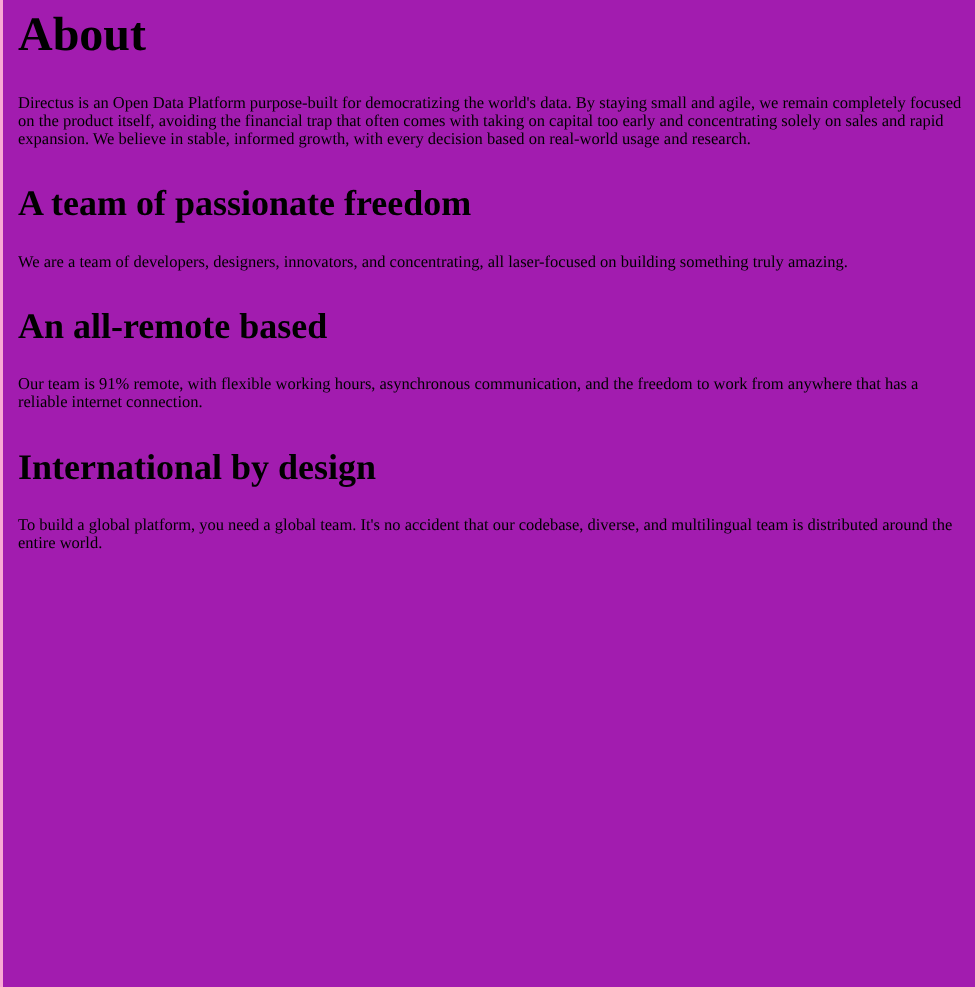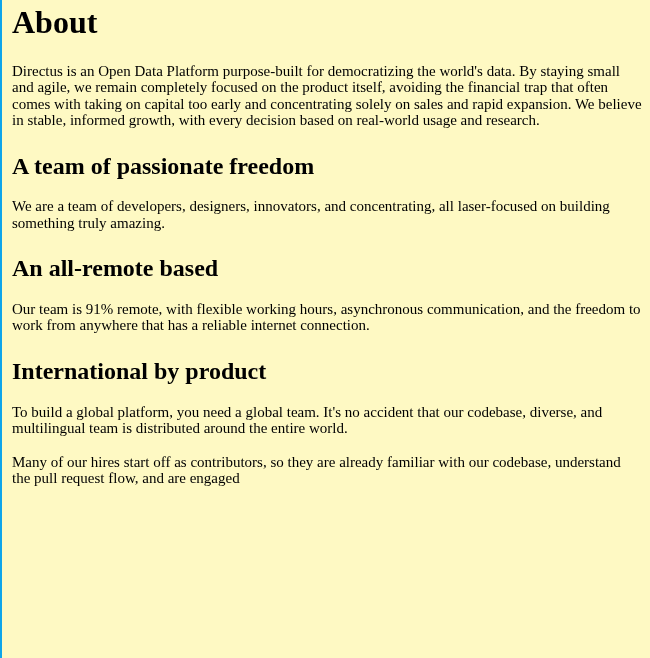--- a/index.html
+++ b/index.html
@@ -9,39 +9,39 @@
   }
   body {
     font-family: "Liberation Serif", "DejaVu Serif", serif;
     color: #000000;
     -webkit-font-smoothing: antialiased;
   }
   .page {
     box-sizing: border-box;
     width: 650px;
     height: 658px;
-    background: #fef9c3;
-    border-left: 2px solid #0ea5e9;
+    background: #a21caf;
+    border-left: 2px solid #f9a8d4;
     padding: 4px 8px 0 10px;
     overflow: hidden;
   }
   h1.title {
     font-size: 32px;
     line-height: 1.15;
     font-weight: bold;
     margin: 0 0 22px 0;
   }
   h2.section-heading {
     font-size: 24px;
     line-height: 1.15;
     font-weight: bold;
     margin: 24px 0 18px 0;
   }
   p.body-text {
-    font-size: 15px;
+    font-size: 11px;
     line-height: 1.1;
     margin: 17px 0;
   }
 </style>
 </head>
 <body>
 
 <div class="page">
 
   <h1 class="title">About</h1>
@@ -52,21 +52,20 @@
     <h2 class="section-heading">A team of passionate freedom</h2>
     <p class="body-text">We are a team of developers, designers, innovators, and concentrating, all laser-focused on building something truly amazing.</p>
   </section>
 
   <section>
     <h2 class="section-heading">An all-remote based</h2>
     <p class="body-text">Our team is 91% remote, with flexible working hours, asynchronous communication, and the freedom to work from anywhere that has a reliable internet connection.</p>
   </section>
 
   <section>
-    <h2 class="section-heading">International by product</h2>
+    <h2 class="section-heading">International by design</h2>
     <p class="body-text">To build a global platform, you need a global team. It's no accident that our codebase, diverse, and multilingual team is distributed around the entire world.</p>
   </section>
 
   <section>
-    <p class="body-text">Many of our hires start off as contributors, so they are already familiar with our codebase, understand the pull request flow, and are engaged</p>
   </section>
 
 </div>
 
 </body></html>

